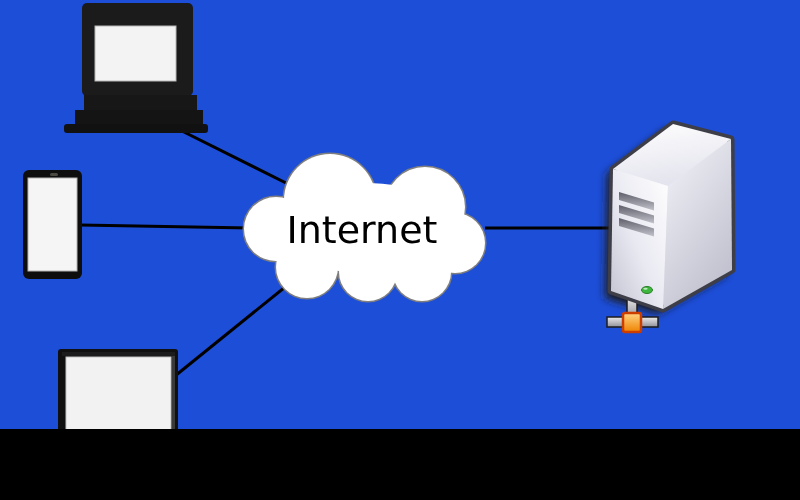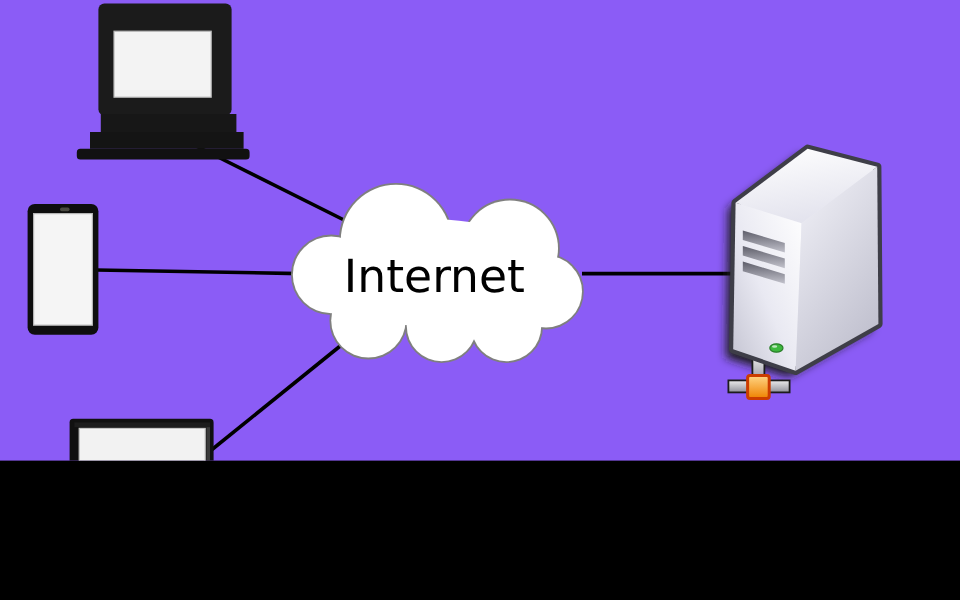--- a/index.html
+++ b/index.html
@@ -1,17 +1,17 @@
 <!DOCTYPE html>
 <html><head>
 <meta charset="utf-8">
 <style>
   html,body{margin:0;padding:0;background:#000;}
   #stage{
-    position:relative;width:800px;height:384px;background:#8b5cf6;
+    position:relative;width:800px;height:429px;background:#1d4ed8;
     overflow:hidden;font-family:"DejaVu Sans","Liberation Sans",sans-serif;
   }
   svg{display:block;}
   text.cloud-label{
     font-family:"DejaVu Sans","Liberation Sans",sans-serif;
     font-size:38px;fill:#000000;
   }
 </style>
 </head>
 <body>

